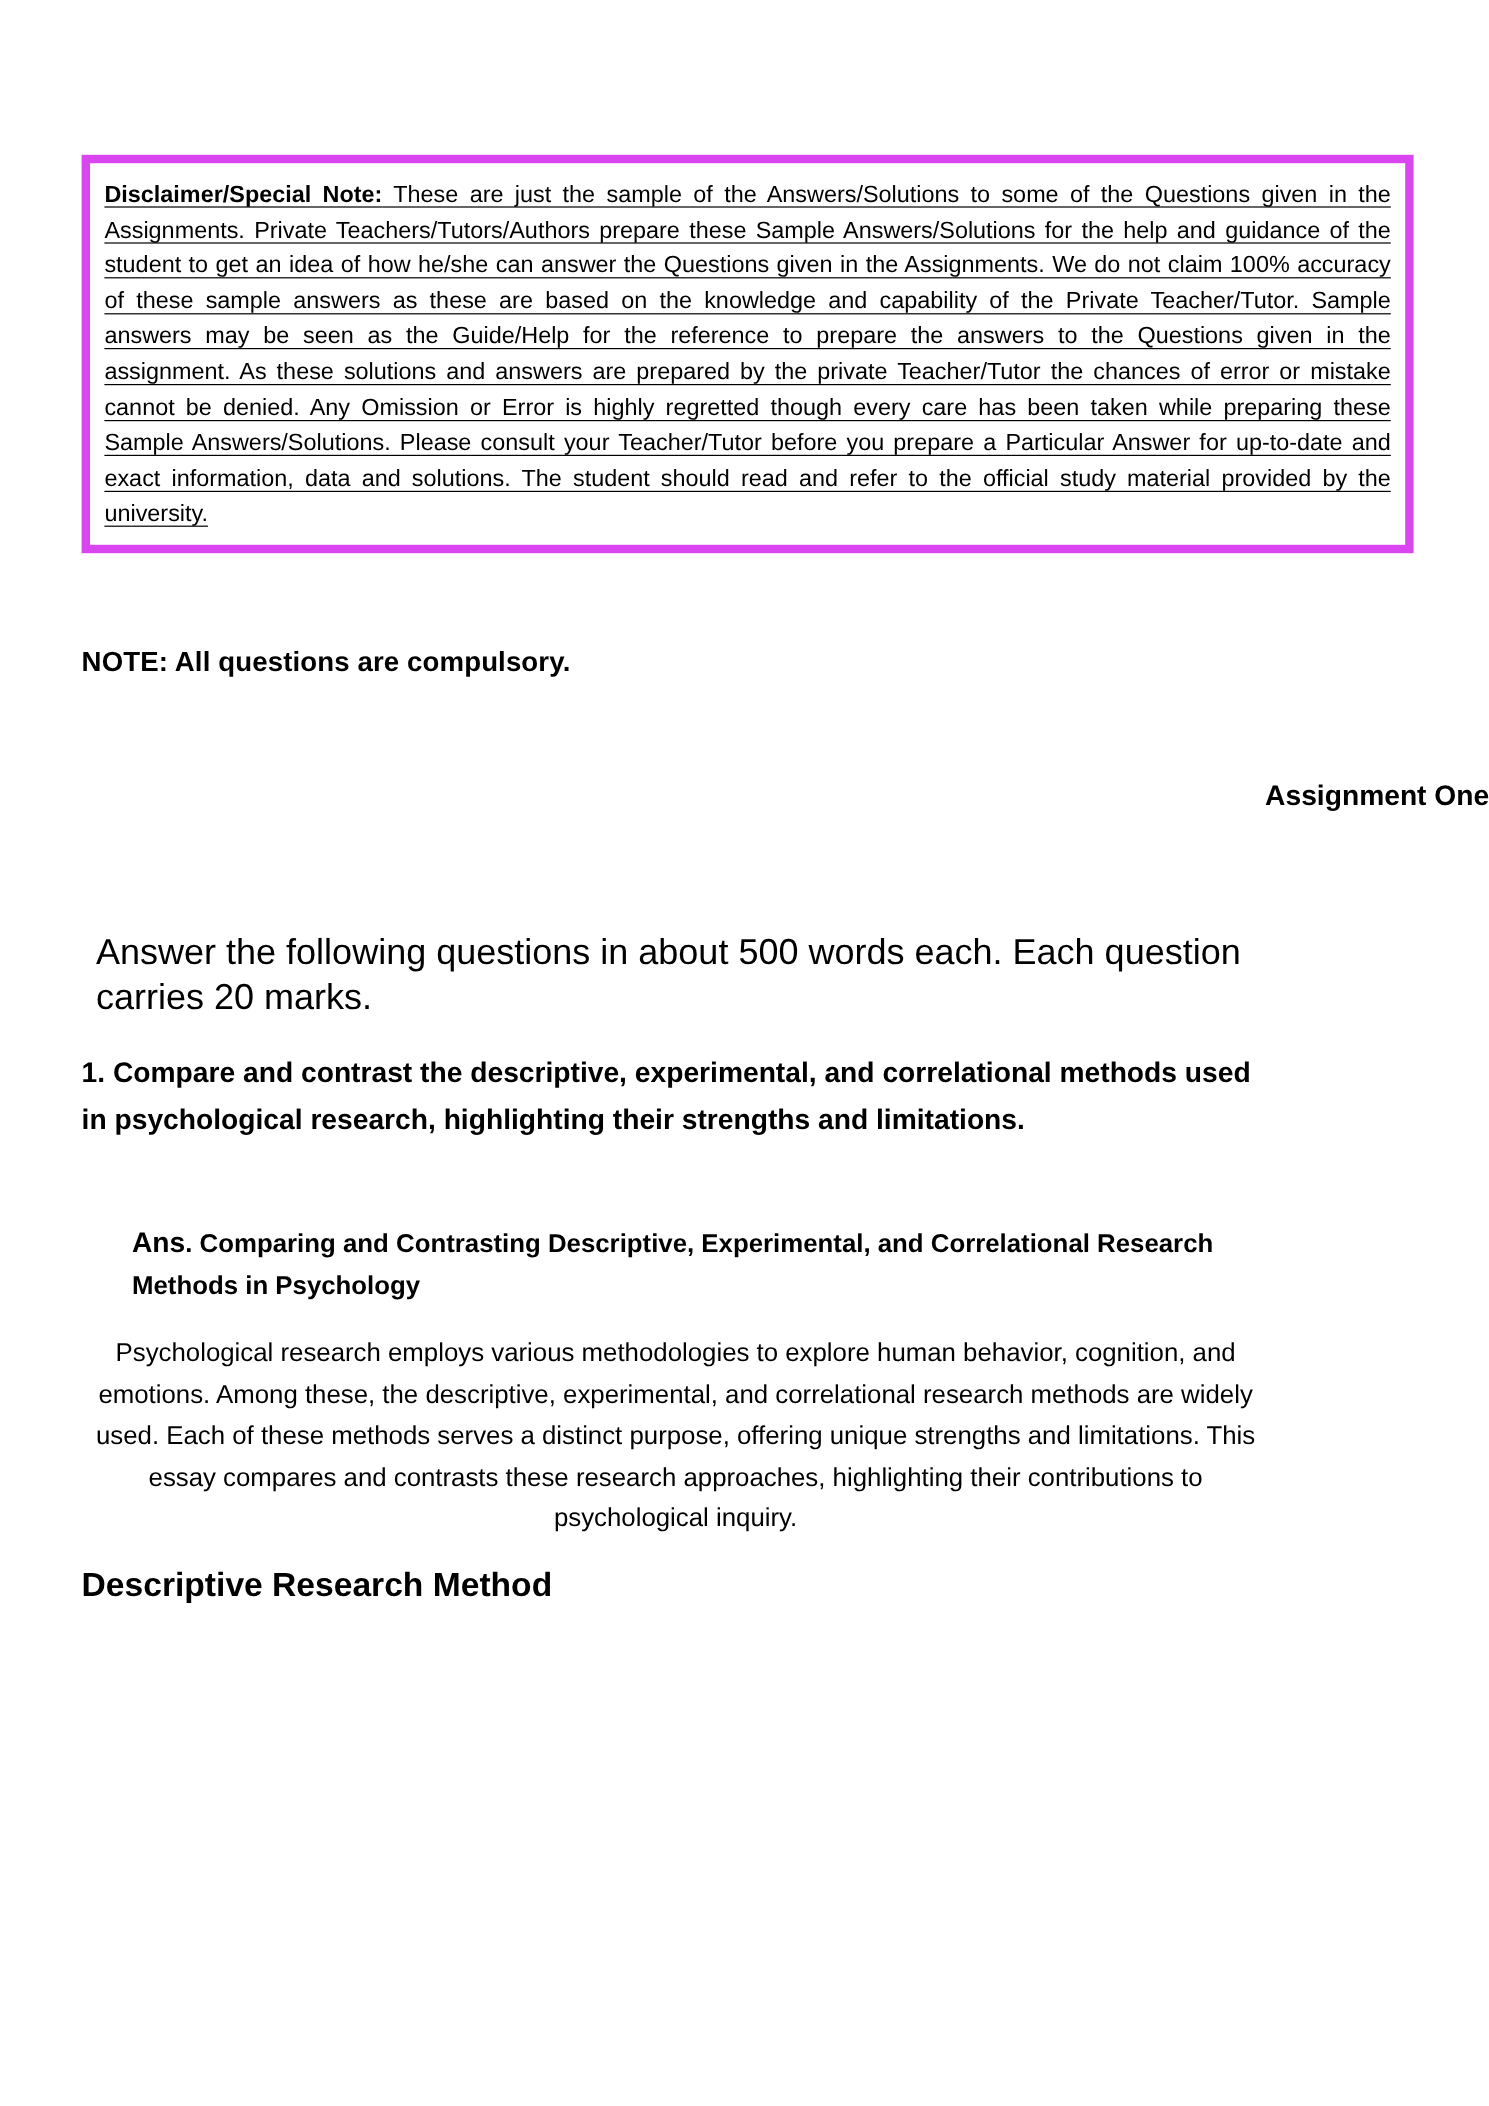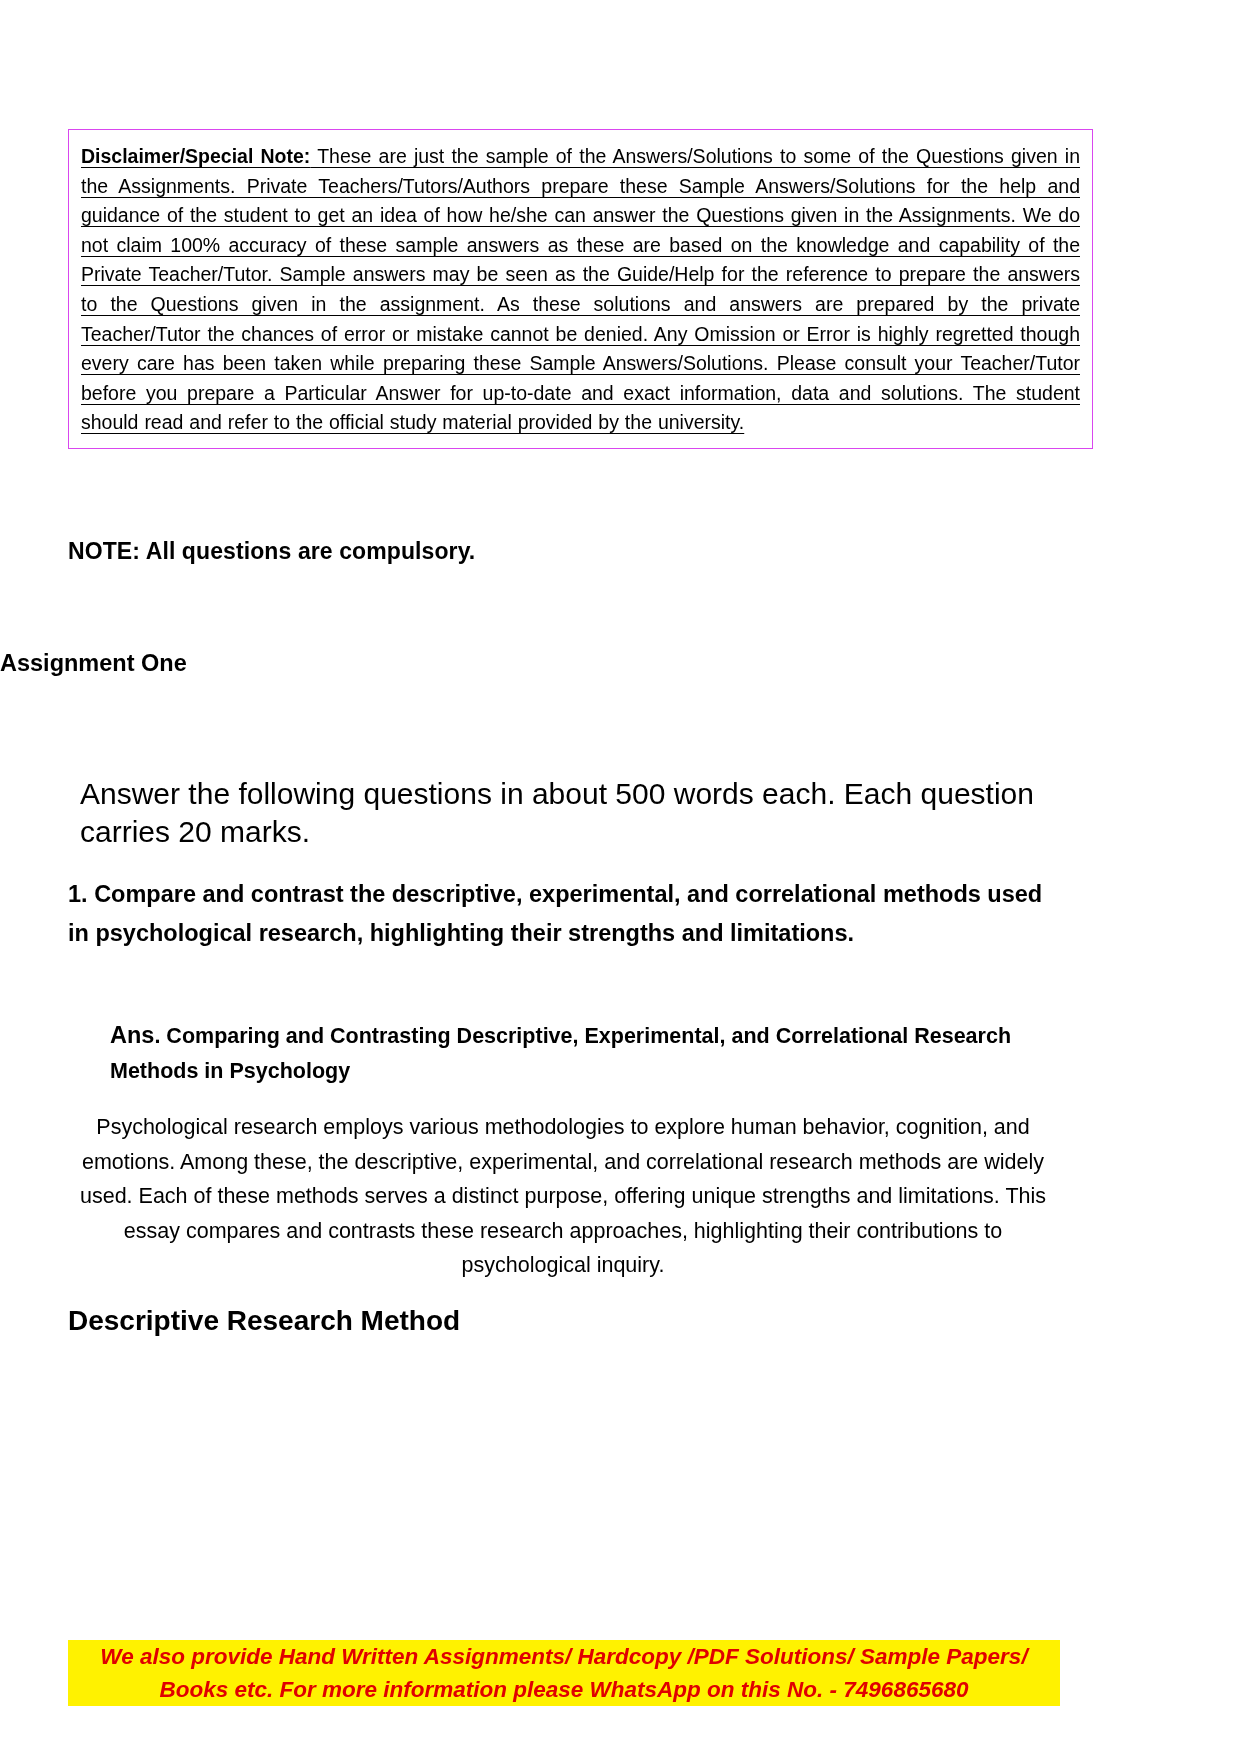--- a/index.html
+++ b/index.html
@@ -19,22 +19,22 @@
     position: absolute;
     inset: 0;
     padding: 0;
   }
 
   
   .disclaimer-box {
     position: absolute;
     left: 68px;
     top: 129px;
-    width: 1025px;
-    border: 1px solid #d946ef;
+    width: 1110px;
+    border: 7px solid #d946ef;
     box-sizing: border-box;
     padding: 12px 12px 10px 12px;
   }
   .disclaimer-text {
     font-size: 19.5px;
     line-height: 29.6px;
     text-align: justify;
     text-justify: inter-word;
     text-decoration: underline;
     text-underline-offset: 4px;
@@ -52,21 +52,21 @@
     top: 538px;
     font-size: 23px;
     font-weight: bold;
     letter-spacing: 0.1px;
   }
   .assignment-title {
     position: absolute;
     left: 0;
     right: 0;
     top: 650px;
-    text-align: left;
+    text-align: right;
     font-size: 23.5px;
     font-weight: bold;
   }
   .instruction {
     position: absolute;
     left: 80px;
     top: 775px;
     width: 980px;
     font-size: 30px;
     font-weight: normal;
@@ -143,18 +143,14 @@
   <div class="instruction">Answer the following questions in about 500 words each. Each question carries 20 marks.</div>
 
   <div class="question">1. Compare and contrast the descriptive, experimental, and correlational methods used in psychological research, highlighting their strengths and limitations.</div>
 
   <div class="ans-heading"><span class="ans-label">Ans</span><span>. Comparing and Contrasting Descriptive, Experimental, and Correlational Research Methods in Psychology</span></div>
 
   <div class="para">Psychological research employs various methodologies to explore human behavior, cognition, and emotions. Among these, the descriptive, experimental, and correlational research methods are widely used. Each of these methods serves a distinct purpose, offering unique strengths and limitations. This essay compares and contrasts these research approaches, highlighting their contributions to psychological inquiry.</div>
 
   <div class="subheading">Descriptive Research Method</div>
 
-  <div class="footer">
-    <span class="l1">We also provide Hand Written Assignments/ Hardcopy /PDF Solutions/ Sample Papers/</span>
-    <span class="l2">Books etc. For more information please WhatsApp on this No. - 7496865680</span>
-  </div>
 
 </div>
 
 </body></html>

